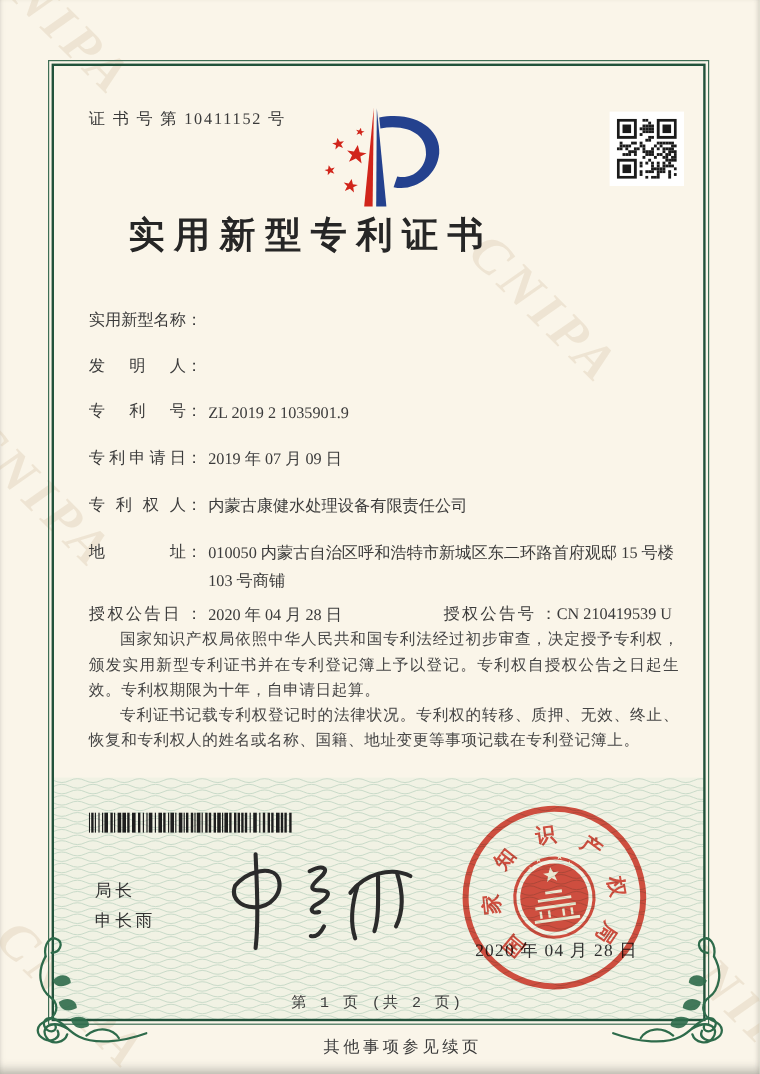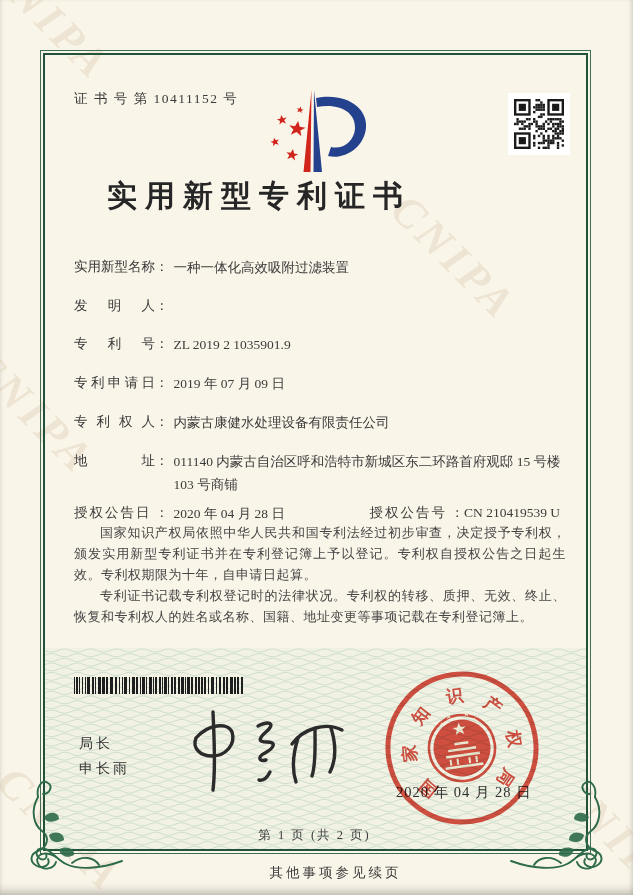--- a/index.html
+++ b/index.html
@@ -40,21 +40,21 @@
     color:#454545;text-align:justify;z-index:2;}
   .paras p{margin:0;text-indent:2em;letter-spacing:.5px;}
   #barcode{position:absolute;left:74px;top:677px;z-index:2;}
   .signer{position:absolute;left:79px;top:731px;font-size:14px;letter-spacing:3px;
     color:#333;z-index:2;line-height:25px;}
   #sig{position:absolute;left:180px;top:700px;z-index:2;}
   #seal{position:absolute;left:382px;top:668px;z-index:3;opacity:.88;mix-blend-mode:multiply;}
   .seal-date{position:absolute;left:396px;top:783px;font-size:14.5px;letter-spacing:1px;
     color:#2f2f2f;z-index:2;}
   .page-info{position:absolute;left:40px;top:827px;width:549px;text-align:center;
-    font-size:12.5px;letter-spacing:2px;color:#3b3b3b;z-index:2;}
+    font-size:12.5px;letter-spacing:2px;color:#3b3b3b;z-index:2;font-family:Liberation Mono, monospace;}
   .note{position:absolute;left:0;top:864px;width:633px;text-align:center;font-size:13.5px;
     letter-spacing:3px;color:#3b3b3b;z-index:2;padding-left:19px;}
   .flourish{position:absolute;z-index:2;}
 </style>
 </head>
 <body>
 
 <div class="page">
 
   <span class="watermark" style="left:-30px;top:-8px">CNIPA</span>
@@ -268,21 +268,20 @@
     <path d="M68,4 L67.5,86 L76,86 Z" fill="#24418e"></path>
     <path d="M70,12 C100,6 122,22 120,42 C118,62 98,74 82,70 L85,61 C97,64 108,55 109,43 C110,27 95,17 71,21 Z" fill="#24418e"></path>
   </svg>
 
   <h1 class="title">实用新型专利证书</h1>
 
   <div class="fields">
     <div class="field-row">
       <span class="flabel">实用新型名称</span>
         <span class="colon">：</span>
-      <span class="fvalue">一种一体化高效吸附过滤装置</span>
     </div>
     <div class="field-row">
       <span class="flabel">发明人</span>
         <span class="colon">：</span>
     </div>
     <div class="field-row">
       <span class="flabel">专利号</span>
         <span class="colon">：</span>
       <span class="fvalue">ZL 2019 2 1035901.9</span>
     </div>
@@ -292,21 +291,21 @@
       <span class="fvalue">2019 年 07 月 09 日</span>
     </div>
     <div class="field-row">
       <span class="flabel">专利权人</span>
         <span class="colon">：</span>
       <span class="fvalue">内蒙古康健水处理设备有限责任公司</span>
     </div>
     <div class="field-row row-address">
       <span class="flabel">地址</span>
         <span class="colon">：</span>
-      <span class="fvalue">011140 内蒙古自治区呼和浩特市新城区东二环路首府观邸 15 号楼 103 号商铺</span>
+      <span class="fvalue">010050 内蒙古自治区呼和浩特市新城区东二环路首府观邸 15 号楼 103 号商铺</span>
     </div>
     <div class="field-row grant">
       <span class="flabel">授权公告日</span>
         <span class="colon">：</span>
       <span class="fvalue">2020 年 04 月 28 日</span>
       <span class="gsep"></span>
       <span class="flabel">授权公告号</span>
         <span class="colon">：</span>
       <span>CN 210419539 U</span>
     </div>

